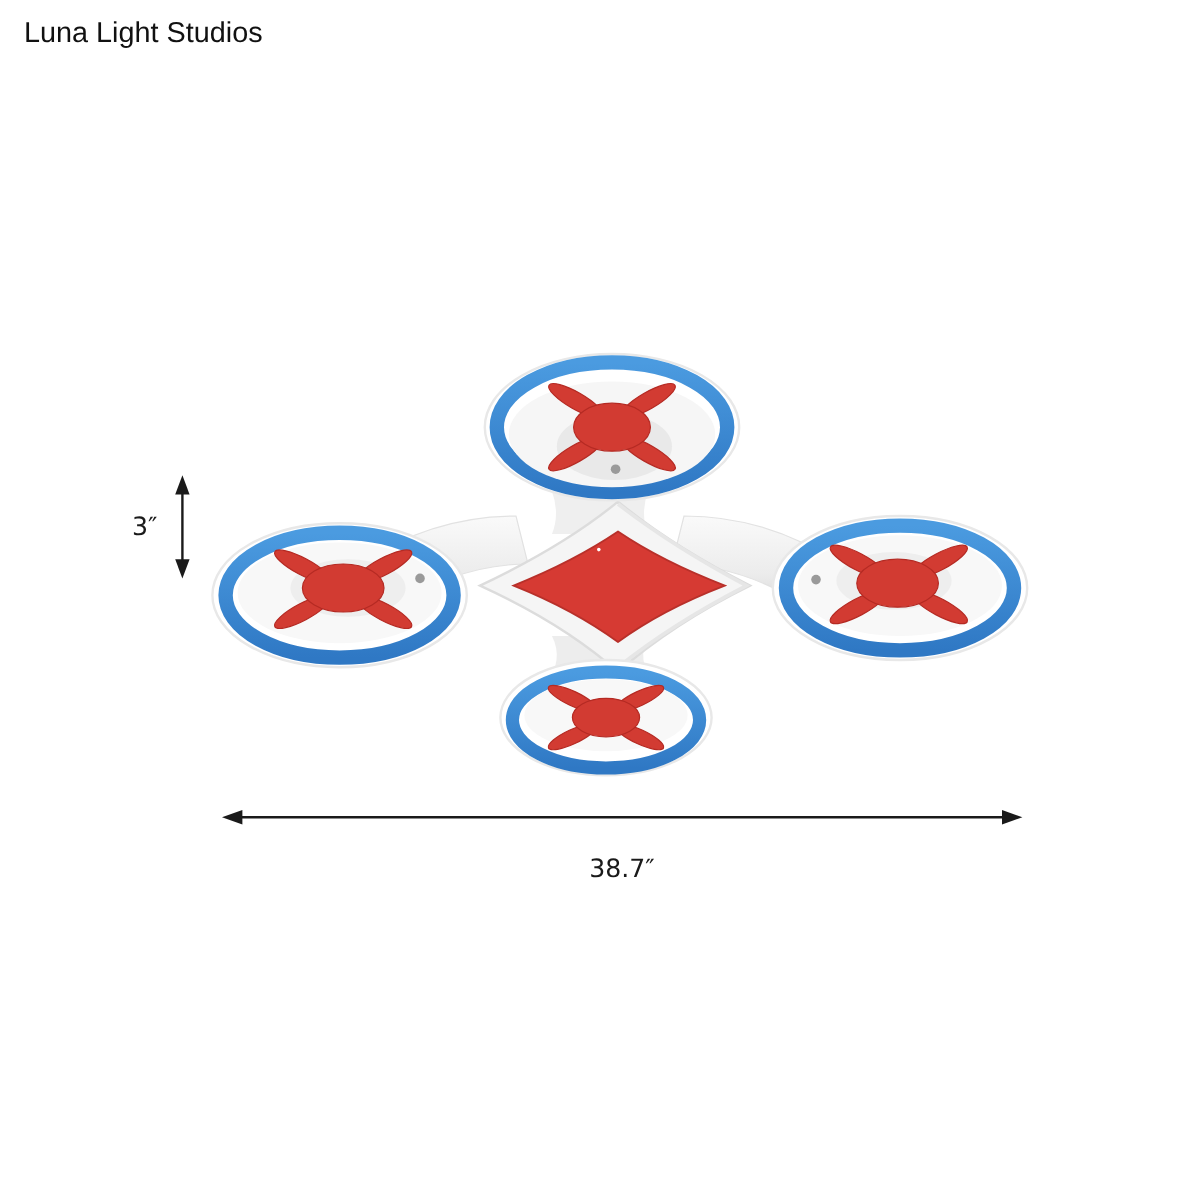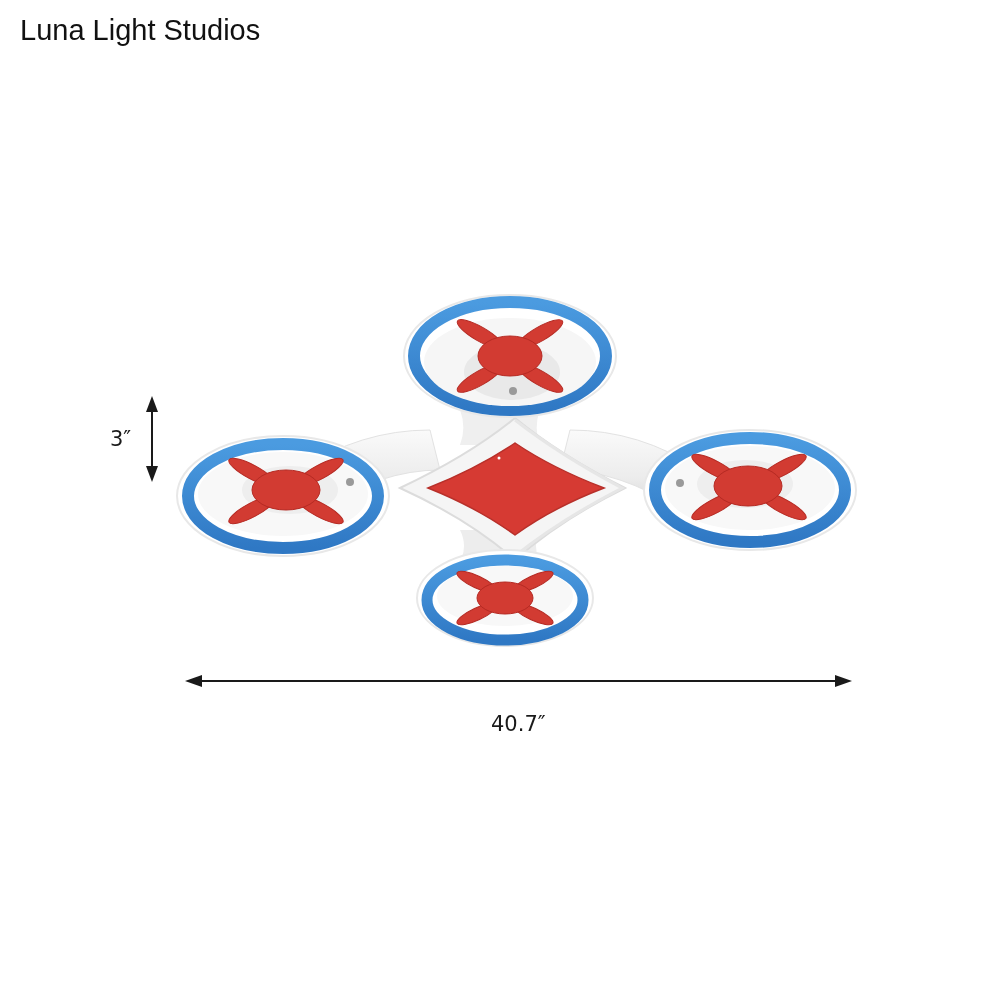--- a/index.html
+++ b/index.html
@@ -12,21 +12,21 @@
       height: 1000px;
       position: relative;
       overflow: hidden;
       font-family: "Liberation Sans", sans-serif;
       color: #111111;
     }
     .brand {
       position: absolute;
       left: 20px;
       top: 14px;
-      font-size: 29px;
+      font-size: 24px;
       font-family: "Liberation Sans", sans-serif;
       color: #111111;
       letter-spacing: 0px;
       white-space: nowrap;
     }
     .product {
       position: absolute;
       left: 0;
       top: 0;
       width: 1000px;
@@ -142,13 +142,13 @@
   </g>
 
   <g>
     <line x1="196" y1="681" x2="840" y2="681" stroke="#1a1a1a" stroke-width="2"></line>
     <polygon points="185,681 202,675 202,687" fill="#1a1a1a"></polygon>
     <polygon points="852,681 835,675 835,687" fill="#1a1a1a"></polygon>
   </g>
 </svg>
 
 <div class="dim-label dim-height-label">3″</div>
-<div class="dim-label dim-width-label">40.7″</div>
+<div class="dim-label dim-width-label">38.7″</div>
 
 </body></html>

